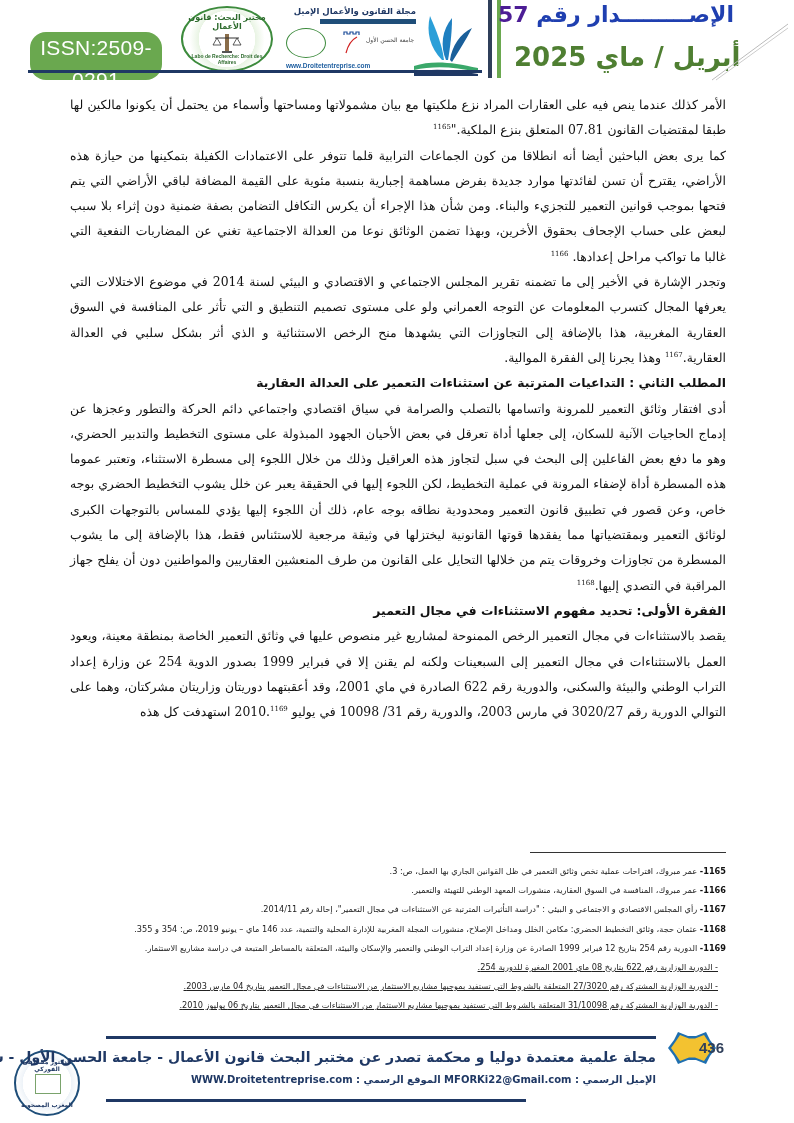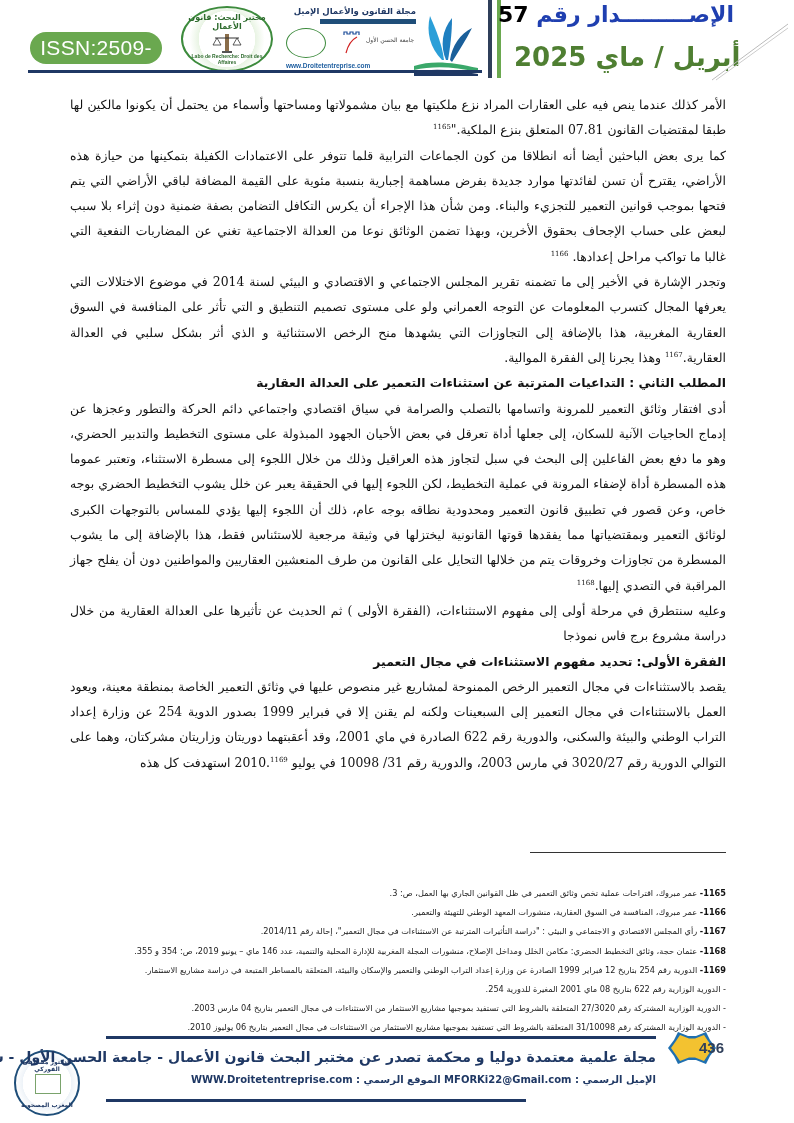--- a/index.html
+++ b/index.html
@@ -1,56 +1,56 @@
 <!DOCTYPE html>
 <html><head>
 <meta charset="utf-8">
 <style>
   html, body { margin:0; padding:0; background:#ffffff; }
   body { width:794px; height:1123px; position:relative; overflow:hidden; font-family:"DejaVu Sans", sans-serif; color:#111; }
 
   
   .header { position:absolute; left:0; top:0; width:794px; height:82px; }
-  .issn-badge { position:absolute; left:30px; top:32px; width:132px; height:32px; background:#6aa84f; border-radius:16px;
+  .issn-badge { position:absolute; left:30px; top:32px; width:132px; height:48px; background:#6aa84f; border-radius:16px;
     color:#fff; font-family:"Liberation Sans", sans-serif; font-size:21px; line-height:32px; text-align:center; letter-spacing:0.3px; }
   .seal-big { position:absolute; left:181px; top:6px; width:92px; height:66px; border-radius:50%; border:2px solid #3d8b3d;
     box-sizing:border-box; background:radial-gradient(circle,#fff 52%,#e9f4e4 53%,#fff 70%); }
   .seal-big .seal-text-top { position:absolute; top:5px; left:0; width:100%; text-align:center; font-size:8px; color:#2e6b2e; font-weight:bold; }
   .seal-big .seal-text-bottom { position:absolute; bottom:5px; left:0; width:100%; text-align:center; font-size:5px; color:#2e6b2e; font-weight:bold; font-family:"Liberation Sans", sans-serif; }
   .scales { position:absolute; left:50%; top:24px; transform:translateX(-50%); width:30px; height:22px; }
   .journal-logo { position:absolute; left:284px; top:4px; width:196px; height:70px; }
   .jl-title { position:absolute; right:64px; top:2px; font-size:8.5px; color:#1f3864; font-weight:bold; direction:rtl; white-space:nowrap; }
   .jl-bar { position:absolute; right:64px; top:15px; width:96px; height:5px; background:#1f4e79; }
   .jl-seal { position:absolute; left:2px; top:24px; width:40px; height:30px; border-radius:50%; border:1.5px solid #3d8b3d; box-sizing:border-box; }
   .jl-uni-icon { position:absolute; left:58px; top:27px; width:18px; height:24px; }
   .jl-uni-text { position:absolute; left:82px; top:32px; font-size:6px; color:#444; direction:rtl; }
   .jl-url { position:absolute; left:2px; top:58px; font-family:"Liberation Sans", sans-serif; font-size:6.5px; color:#1f5fa0; font-weight:bold; }
   .jl-book { position:absolute; right:0; top:6px; width:68px; height:66px; }
   .header-rule { position:absolute; left:28px; top:70px; width:454px; height:3px; background:#1f3864; }
   .vbar-dark { position:absolute; left:488px; top:0; width:4px; height:78px; background:#2f3f5a; }
   .vbar-green { position:absolute; left:497px; top:0; width:4px; height:78px; background:#6aa84f; }
   .issue-line { position:absolute; right:60px; top:2px; direction:rtl; font-size:22px; font-weight:bold; color:#1f3fb0; white-space:nowrap; font-family:"DejaVu Sans", sans-serif; }
-  .issue-line .issue-num { color:#000000; }
+  .issue-line .issue-num { color:#4c1d95; }
   .date-line { position:absolute; left:514px; top:42px; direction:rtl; font-size:26px; font-weight:bold; color:#4f7f32; white-space:nowrap;text-align:center; }
   .deco-slash { position:absolute; left:710px; top:22px; width:80px; height:60px; }
 
   
   .content { position:absolute; left:70px; top:92px; width:656px; direction:rtl; text-align:justify; text-align-last:right;
     font-family:"DejaVu Serif", serif; font-size:12.4px; line-height:25.3px; color:#111; }
   .content p { margin:0; }
   .content .heading { font-weight:bold; font-family:"DejaVu Sans", sans-serif; font-size:12.4px; }
   .content sup, .footnotes sup { font-size:7px; vertical-align:super; line-height:0;margin-top:16px; }
 
   
   .fn-rule { position:absolute; left:530px; top:852px; width:196px; height:1px; background:#333; }
-  .footnotes { position:absolute; left:70px; top:884px; width:656px; direction:rtl; font-family:"DejaVu Sans", sans-serif;
+  .footnotes { position:absolute; left:70px; top:862px; width:656px; direction:rtl; font-family:"DejaVu Sans", sans-serif;
     font-size:8.2px; line-height:19.2px; color:#222; text-align:right; }
   .footnotes .fn { margin:0; }
   .footnotes .fn-num { font-weight:bold; color:#111; }
-  .footnotes .fn-sub { margin-right:0; }
+  .footnotes .fn-sub { margin-right:8px;text-decoration:underline; }
 
   
   .footer-seal { position:absolute; left:14px; top:1050px; width:66px; height:66px; border-radius:50%; border:2px solid #1f4e79;
     box-sizing:border-box; background:radial-gradient(circle,#fff 55%,#eef3f8 56%,#fff 72%); }
   .footer-seal .fs-text { position:absolute; top:6px; left:0; width:100%; text-align:center; font-size:6px; color:#1f3864; font-weight:bold; }
   .footer-seal .fs-text-b { position:absolute; bottom:6px; left:0; width:100%; text-align:center; font-size:6px; color:#1f3864; font-weight:bold; }
   .footer-seal .fs-inner { position:absolute; left:19px; top:22px; width:24px; height:18px; border:1px solid #7aa36c; }
   .footer-rule-top { position:absolute; left:106px; top:1036px; width:550px; height:3px; background:#1f3864; }
   .footer-rule-bottom { position:absolute; left:106px; top:1099px; width:420px; height:3px; background:#1f3864; }
   .footer-line1 { position:absolute; left:100px; top:1049px; width:556px; direction:rtl; text-align:right; font-size:14px; font-weight:bold; color:#1f3864; white-space:nowrap; }
@@ -110,21 +110,20 @@
     <line x1="6" y1="58" x2="78" y2="6" stroke="#ccc" stroke-width="1"></line>
   </svg>
 </div>
 
 <div class="content">
   <p><span>الأمر كذلك عندما ينص فيه على العقارات المراد نزع ملكيتها مع بيان مشمولاتها ومساحتها وأسماء من يحتمل أن يكونوا مالكين لها طبقا لمقتضيات القانون 07.81 المتعلق بنزع الملكية."</span><sup>1165</sup></p>
   <p><span>كما يرى بعض الباحثين أيضا أنه انطلاقا من كون الجماعات الترابية قلما تتوفر على الاعتمادات الكفيلة بتمكينها من حيازة هذه الأراضي، يقترح أن تسن لفائدتها موارد جديدة بفرض مساهمة إجبارية بنسبة مئوية على القيمة المضافة لباقي الأراضي التي يتم فتحها بموجب قوانين التعمير للتجزيء والبناء. ومن شأن هذا الإجراء أن يكرس التكافل التضامن بصفة ضمنية دون إثراء بلا سبب لبعض على حساب الإجحاف بحقوق الأخرين، وبهذا تضمن الوثائق نوعا من العدالة الاجتماعية تغني عن المضاربات النفعية التي غالبا ما تواكب مراحل إعدادها.</span> <sup>1166</sup></p>
   <p><span>وتجدر الإشارة في الأخير إلى ما تضمنه تقرير المجلس الاجتماعي و الاقتصادي و البيئي لسنة 2014 في موضوع الاختلالات التي يعرفها المجال كتسرب المعلومات عن التوجه العمراني ولو على مستوى تصميم التنطيق و التي تأثر على المنافسة في السوق العقارية المغربية، هذا بالإضافة إلى التجاوزات التي يشهدها منح الرخص الاستثنائية و الذي أثر بشكل سلبي في العدالة العقارية.</span><sup>1167</sup><span> وهذا يجرنا إلى الفقرة الموالية.</span></p>
   <p class="heading">المطلب الثاني : التداعيات المترتبة عن استثناءات التعمير على العدالة العقارية</p>
   <p><span>أدى افتقار وثائق التعمير للمرونة واتسامها بالتصلب والصرامة في سياق اقتصادي واجتماعي دائم الحركة والتطور وعجزها عن إدماج الحاجيات الآنية للسكان، إلى جعلها أداة تعرقل في بعض الأحيان الجهود المبذولة على مستوى التخطيط والتدبير الحضري، وهو ما دفع بعض الفاعلين إلى البحث في سبل لتجاوز هذه العراقيل وذلك من خلال اللجوء إلى مسطرة الاستثناء، وتعتبر عموما هذه المسطرة أداة لإضفاء المرونة في عملية التخطيط، لكن اللجوء إليها في الحقيقة يعبر عن خلل يشوب التخطيط الحضري بوجه خاص، وعن قصور في تطبيق قانون التعمير ومحدودية نطاقه بوجه عام، ذلك أن اللجوء إليها يؤدي للمساس بالتوجهات الكبرى لوثائق التعمير وبمقتضياتها مما يفقدها قوتها القانونية ليختزلها في وثيقة مرجعية للاستئناس فقط، هذا بالإضافة إلى ما يشوب المسطرة من تجاوزات وخروقات يتم من خلالها التحايل على القانون من طرف المنعشين العقاريين والمواطنين دون أن يفلح جهاز المراقبة في التصدي إليها.</span><sup>1168</sup></p>
-  <p>وعليه سنتطرق في مرحلة أولى إلى مفهوم الاستثناءات، (الفقرة الأولى ) ثم الحديث عن تأثيرها على العدالة العقارية من خلال دراسة مشروع برج فاس  نموذجا</p>
   <p class="heading">الفقرة الأولى: تحديد مفهوم الاستثناءات في مجال التعمير</p>
   <p><span>يقصد بالاستثناءات في مجال التعمير الرخص الممنوحة لمشاريع غير منصوص عليها في وثائق التعمير الخاصة بمنطقة معينة، ويعود العمل بالاستثناءات في مجال التعمير إلى السبعينات ولكنه لم يقنن إلا في فبراير 1999 بصدور الدوية 254 عن وزارة إعداد التراب الوطني والبيئة والسكنى، والدورية رقم 622 الصادرة في ماي 2001، وقد أعقبتهما دوريتان وزاريتان مشركتان، وهما على التوالي الدورية رقم 3020/27 في مارس 2003، والدورية رقم 31/ 10098 في يوليو 2010.</span><sup>1169</sup><span> استهدفت كل هذه</span></p>
 </div>
 
 <div class="fn-rule"></div>
 <div class="footnotes">
   <p class="fn"><span class="fn-num">1165-</span><span> عمر مبروك، اقتراحات عملية تخص وثائق التعمير في ظل القوانين الجاري بها العمل، ص: 3.</span></p>
   <p class="fn"><span class="fn-num">1166-</span><span> عمر مبروك، المنافسة في السوق العقارية، منشورات المعهد الوطني للتهيئة والتعمير.</span></p>
   <p class="fn"><span class="fn-num">1167-</span><span> رأي المجلس الاقتصادي و الاجتماعي و البيئي : "دراسة التأثيرات المترتبة عن الاستثناءات في مجال التعمير"، إحالة رقم 2014/11.</span></p>
   <p class="fn"><span class="fn-num">1168-</span><span> عثمان حجة، وثائق التخطيط الحضري: مكامن الخلل ومداخل الإصلاح، منشورات المجلة المغربية للإدارة المحلية والتنمية، عدد 146 ماي – يونيو 2019، ص: 354 و 355.</span></p>

